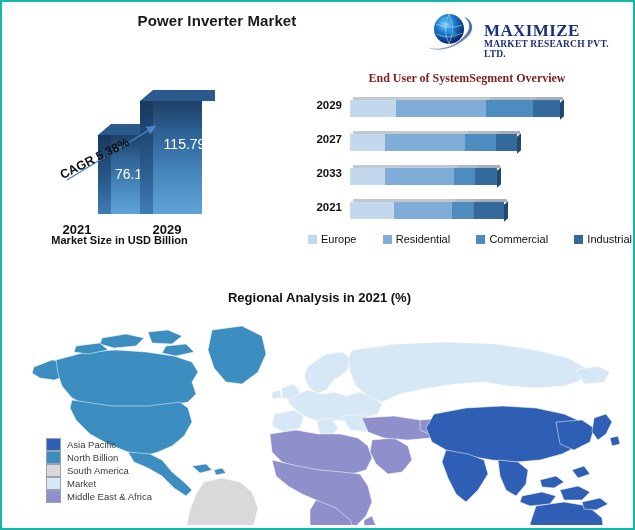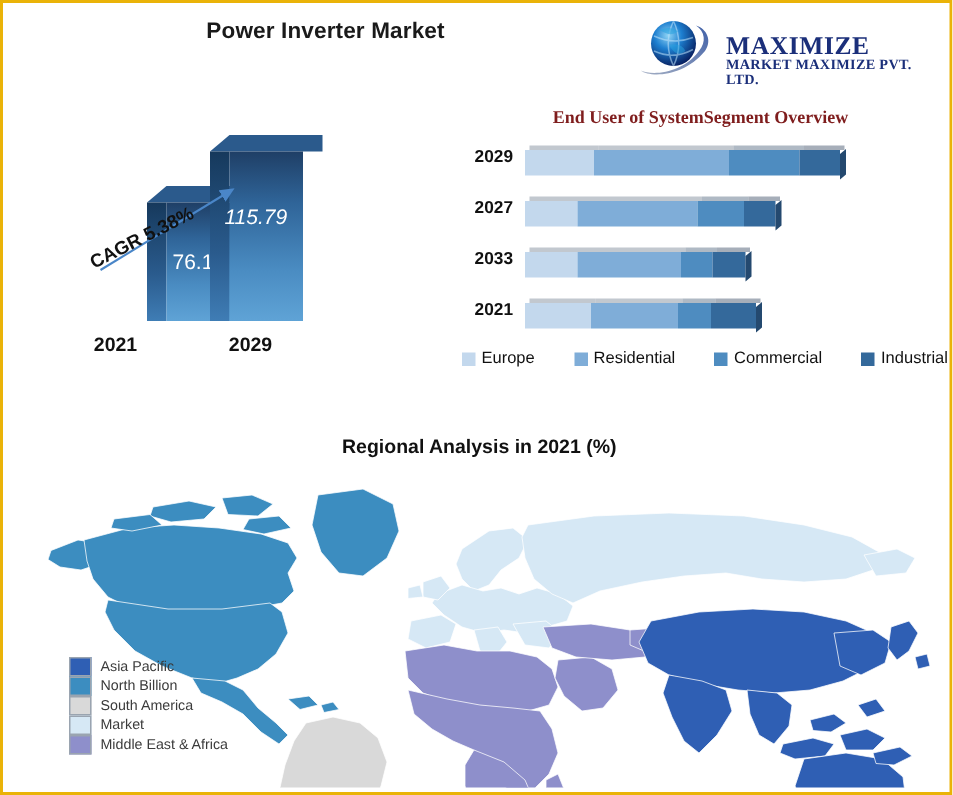--- a/index.html
+++ b/index.html
@@ -1,18 +1,18 @@
 <!DOCTYPE html>
 <html><head>
 <meta charset="utf-8">
 <style>
   html,body{margin:0;padding:0;background:#ffffff;}
   body{font-family:"Liberation Sans",sans-serif;}
   #page{position:relative;width:635px;height:530px;background:#ffffff;
-        border:2px solid #eab308;box-sizing:border-box;overflow:hidden;}
+        border:2px solid #14b8a6;box-sizing:border-box;overflow:hidden;}
 
   
   #main-title{position:absolute;left:0;top:10px;width:430px;text-align:center;
      font-size:15px;font-weight:bold;color:#1a1a1a;letter-spacing:.1px;}
   #logo{position:absolute;left:420px;top:8px;width:200px;height:48px;}
   #logo .logo-text{position:absolute;left:62px;top:12px;line-height:1;}
   #logo .logo-max{font-family:"Liberation Serif",serif;font-size:17px;font-weight:bold;
      color:#1b2f7a;letter-spacing:.4px;}
   #logo .logo-sub{font-family:"Liberation Serif",serif;font-size:9.5px;font-weight:bold;
      color:#1b2f7a;letter-spacing:.2px;margin-top:1px;}
@@ -83,52 +83,53 @@
         </linearGradient>
       </defs>
       <circle cx="27" cy="19" r="15" fill="url(#gl)"></circle>
       <path d="M14 14 q13 6 26 1 M14 24 q13 6 26 -1 M27 4 q-7 15 0 30 M27 4 q7 15 0 30" fill="none" stroke="#bfe4fb" stroke-width="1" opacity=".55"></path>
       <path d="M18 10 q7 -3 12 1 q-5 4 -12 -1z" fill="#2aa4e0" opacity=".55"></path>
       <path d="M24 20 q8 -2 11 4 q-6 5 -11 -4z" fill="#2aa4e0" opacity=".5"></path>
       <path d="M5 37 C12 42 34 41 48 24 C53 17 49 9 42 7 c6 4 7 11 2 17 C34 38 14 41 5 37z" fill="url(#swoosh)" opacity=".9"></path>
     </svg>
     <div class="logo-text">
       <div class="logo-max">MAXIMIZE</div>
-      <div class="logo-sub">MARKET MAXIMIZE PVT. LTD.</div>
+      <div class="logo-sub">MARKET RESEARCH PVT. LTD.</div>
     </div>
   </div>
 
   <div id="bar3d-panel">
 
     <div class="bar3d" style="left:38px;top:52px;width:56px;height:90px;margin-left:48px;">
       <div class="top" style="left:0;top:0;border-width:0 0 11px 13px;border-color:transparent transparent #2b5a8c transparent;width:56px;"></div>
       <div class="side" style="left:0;top:11px;height:79px;"></div>
       <div class="front" style="left:13px;top:11px;width:43px;height:79px;"></div>
       <div class="bar-val" style="left:13px;width:43px;top:42px;">76.14</div>
     </div>
     <div class="bar-year" style="left:30px;top:150px;width:70px;">2021</div>
 
     <div class="bar3d" style="left:128px;top:18px;width:62px;height:124px;">
       <div class="top" style="left:0;top:0;border-width:0 0 11px 13px;border-color:transparent transparent #2b5a8c transparent;width:62px;"></div>
       <div class="side" style="left:0;top:11px;height:113px;"></div>
       <div class="front" style="left:13px;top:11px;width:49px;height:113px;"></div>
-      <div class="bar-val" style="left:5px;width:51px;top:46px;font-style:italic;">115.79</div>
+      <div class="bar-val" style="left:19px;width:51px;top:46px;">115.79</div>
     </div>
     <div class="bar-year" style="left:120px;top:150px;width:70px;">2029</div>
 
     <svg style="position:absolute;left:0;top:0;width:250px;height:185px;pointer-events:none;">
       <defs>
         <marker id="ah" markerWidth="7" markerHeight="7" refX="5" refY="3.2" orient="auto">
           <path d="M0,0 L7,3.2 L0,6.4 z" fill="#4a86c8"></path>
         </marker>
       </defs>
       <line x1="55" y1="108" x2="142" y2="55" stroke="#4a86c8" stroke-width="1.4" marker-end="url(#ah)"></line>
     </svg>
     <div id="cagr-text">CAGR 5.38%</div>
 
+    <div id="bar-axis-label">Market Size in USD Billion</div>
   </div>
 
   <div id="stack-panel">
     <div id="stack-title">End User of SystemSegment Overview</div>
 
     <div class="srow" style="top:28px;width:330px;">
       <div class="ylab">2029</div>
       <div class="sbar" style="width:210px;">
         <div class="seg" style="left:0;width:46px;">
           <div class="cap" style="background:#8f9aa8;"></div>

